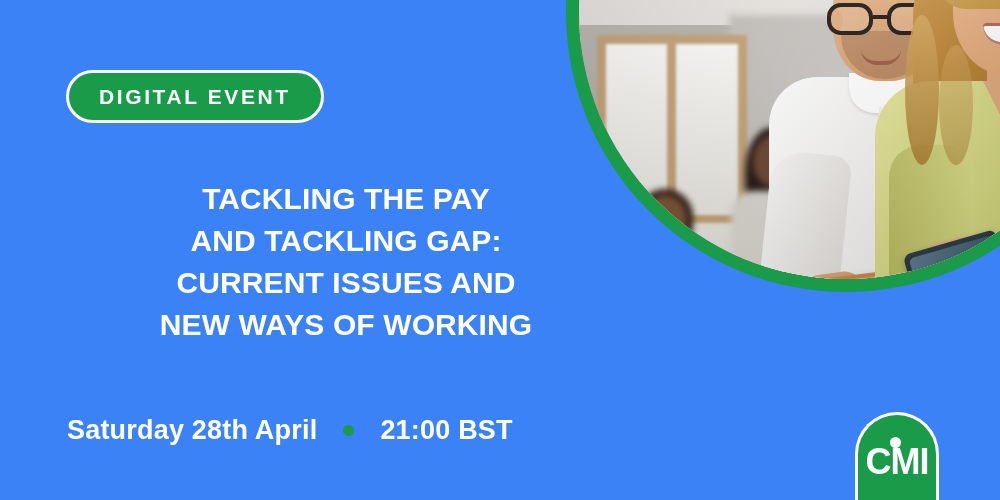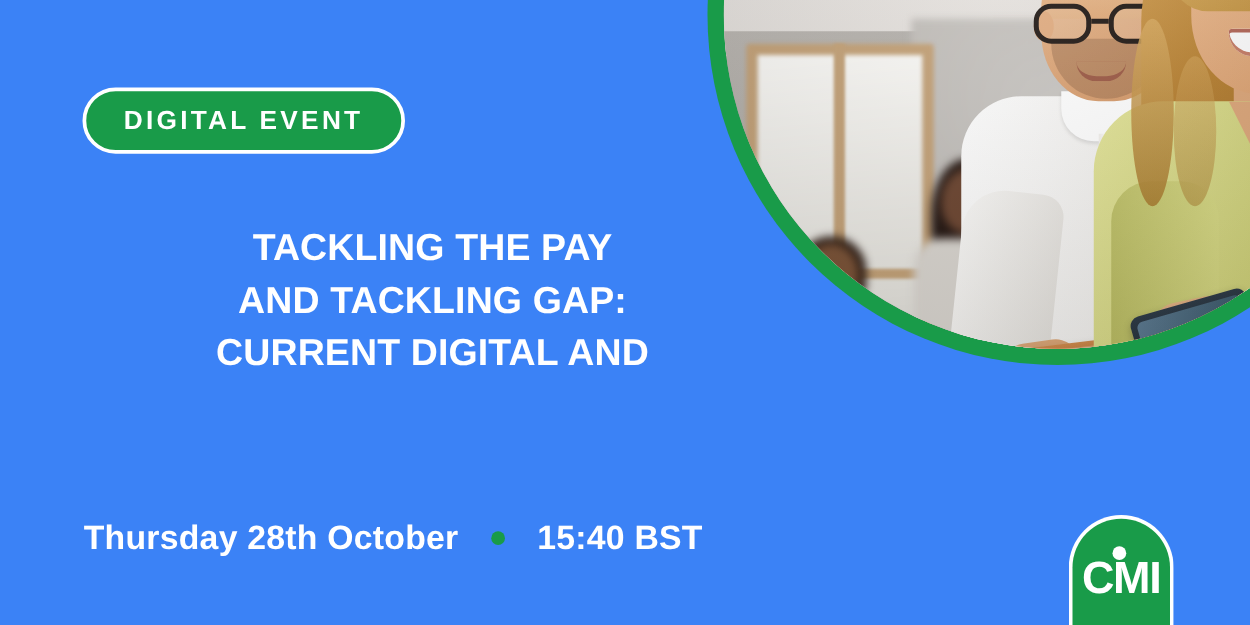--- a/index.html
+++ b/index.html
@@ -471,28 +471,29 @@
     </div>
   </div>
 
   <div class="badge">
     <span>DIGITAL EVENT</span>
   </div>
 
   <div class="headline">
     <span class="hl">TACKLING THE PAY</span>
     <span class="hl">AND TACKLING GAP:</span>
-    <span class="hl">CURRENT DIGITAL AND</span>
+    <span class="hl">CURRENT ISSUES AND</span>
+    <span class="hl">NEW WAYS OF WORKING</span>
   </div>
 
 
   <div class="when">
-    <span class="txt">Thursday 28th October</span>
+    <span class="txt">Saturday 28th April</span>
     <span class="dot"></span>
-    <span class="txt">15:40 BST</span>
+    <span class="txt">21:00 BST</span>
   </div>
 
   <div class="logo">
     <div class="dot"></div>
     <div class="mark">CMI</div>
   </div>
 
 </div>
 
 </body></html>

